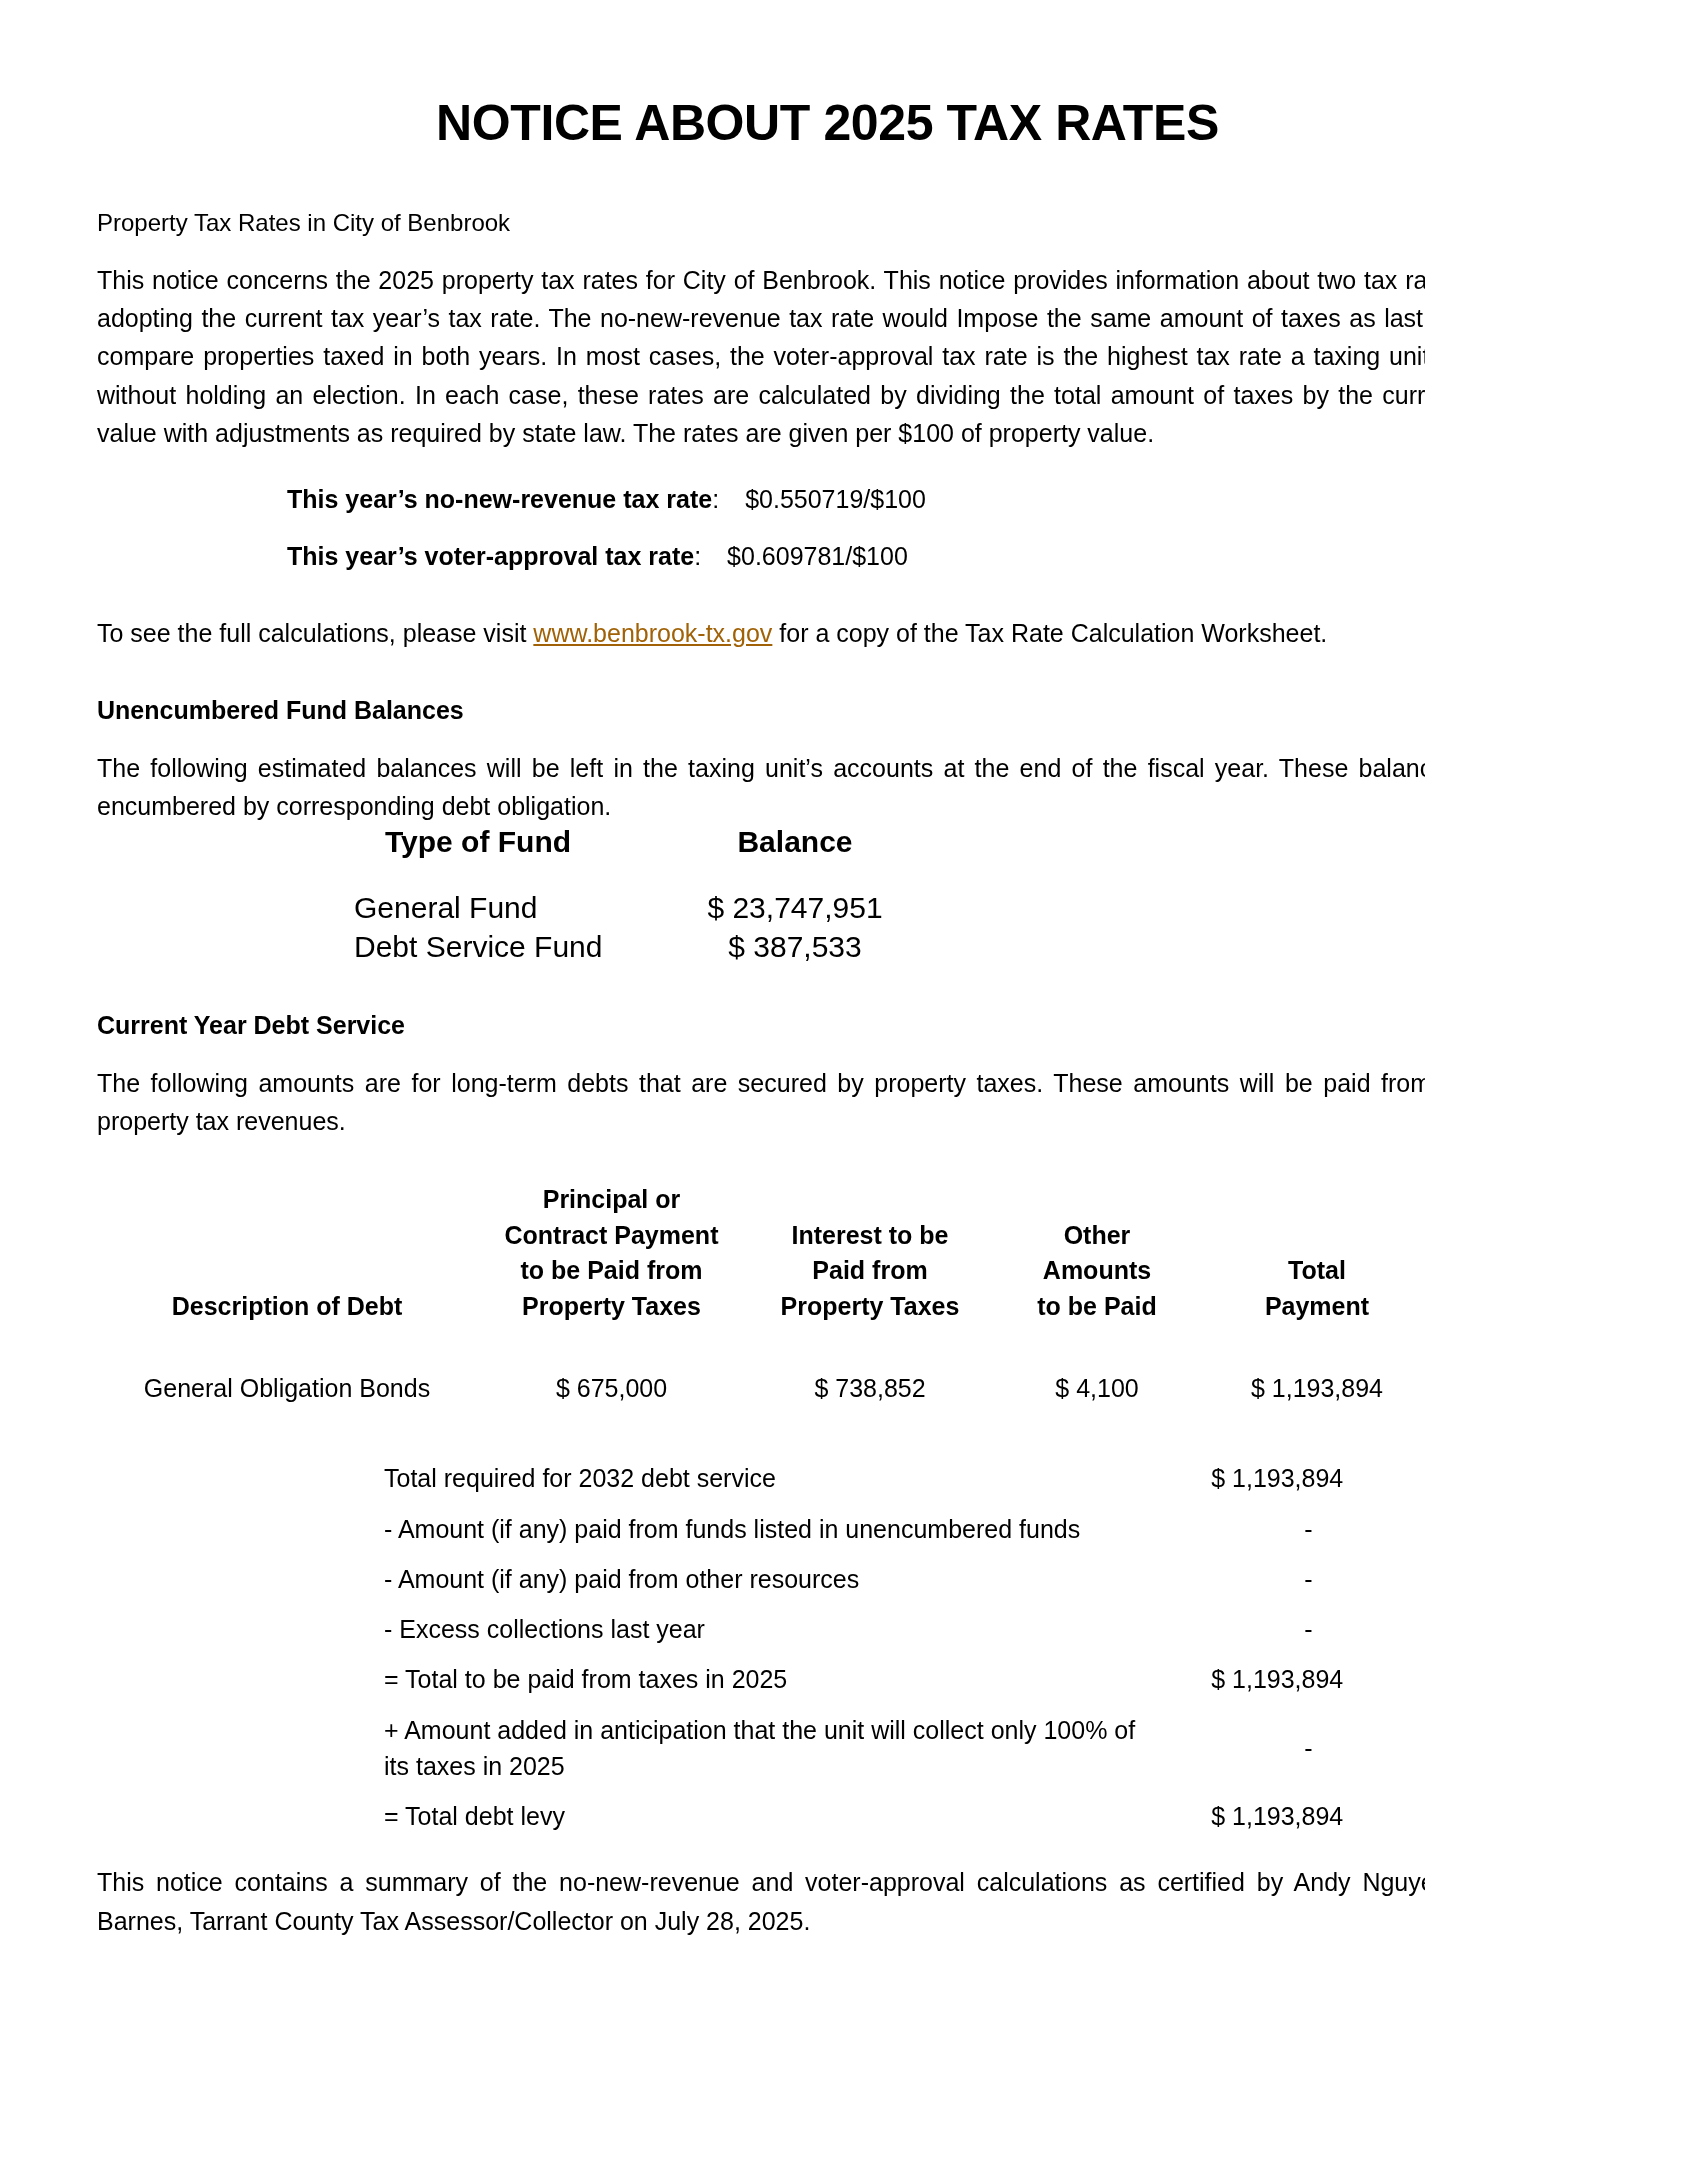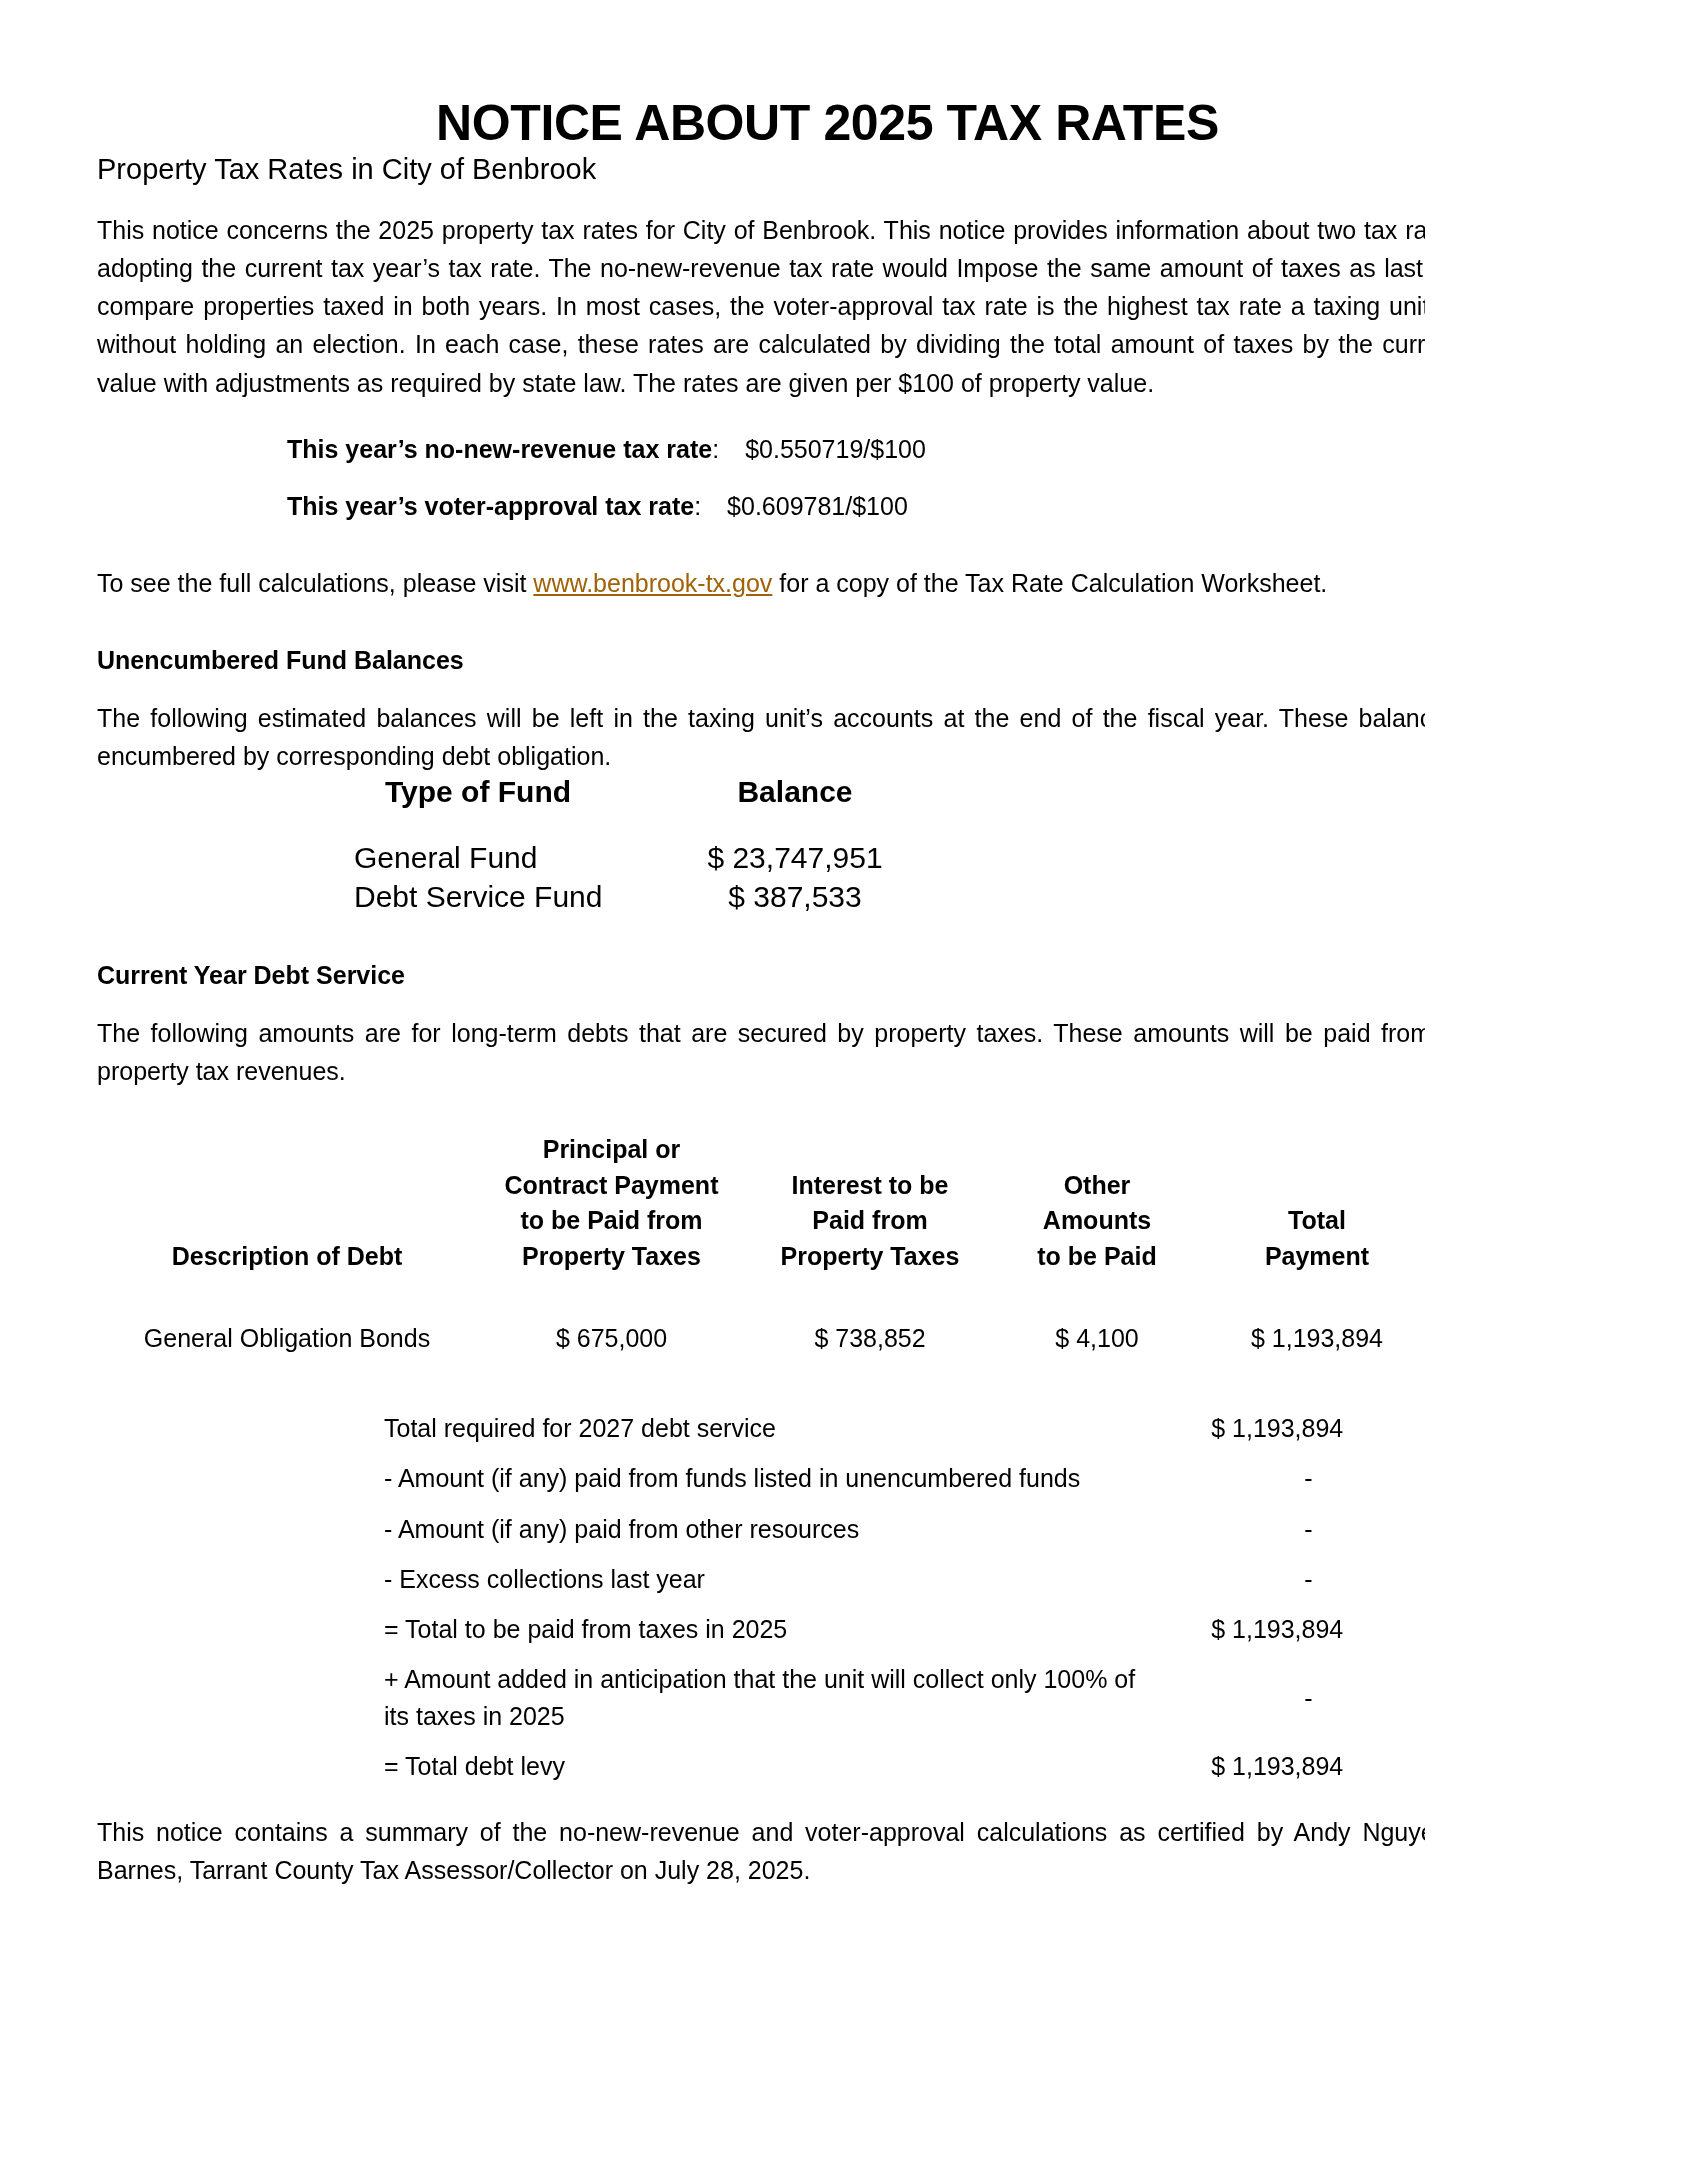--- a/index.html
+++ b/index.html
@@ -36,22 +36,23 @@
     font-weight: bold;
     letter-spacing: -0.4px;
     margin: 0;
     padding-top: 97px;
     line-height: 1.05;
     width: 1461px;
   }
 
   
   .subtitle {
-    font-size: 29px;
+    font-size: 24px;
     line-height: 1.35;
+    margin-top: 57px;
   }
   p.body {
     font-size: 25px;
     line-height: 1.53;
     text-align: justify;
     text-justify: inter-word;
     margin: 22px 8px 0 0;
   }
   p.body.nojust { text-align: left; }
 
@@ -232,21 +233,21 @@
           <td class="col-other">$ 4,100</td>
           <td class="col-total">$ 1,193,894</td>
           <td class="col-pad"></td>
         </tr>
       </tbody>
     </table>
 
     <table class="summary">
       <tbody>
         <tr>
-          <td class="s-label">Total required for 2027 debt service</td>
+          <td class="s-label">Total required for 2032 debt service</td>
           <td class="s-value">$ 1,193,894</td>
         </tr>
         <tr>
           <td class="s-label">- Amount (if any) paid from funds listed in unencumbered funds</td>
           <td class="s-value dash">-</td>
         </tr>
         <tr>
           <td class="s-label">- Amount (if any) paid from other resources</td>
           <td class="s-value dash">-</td>
         </tr>

